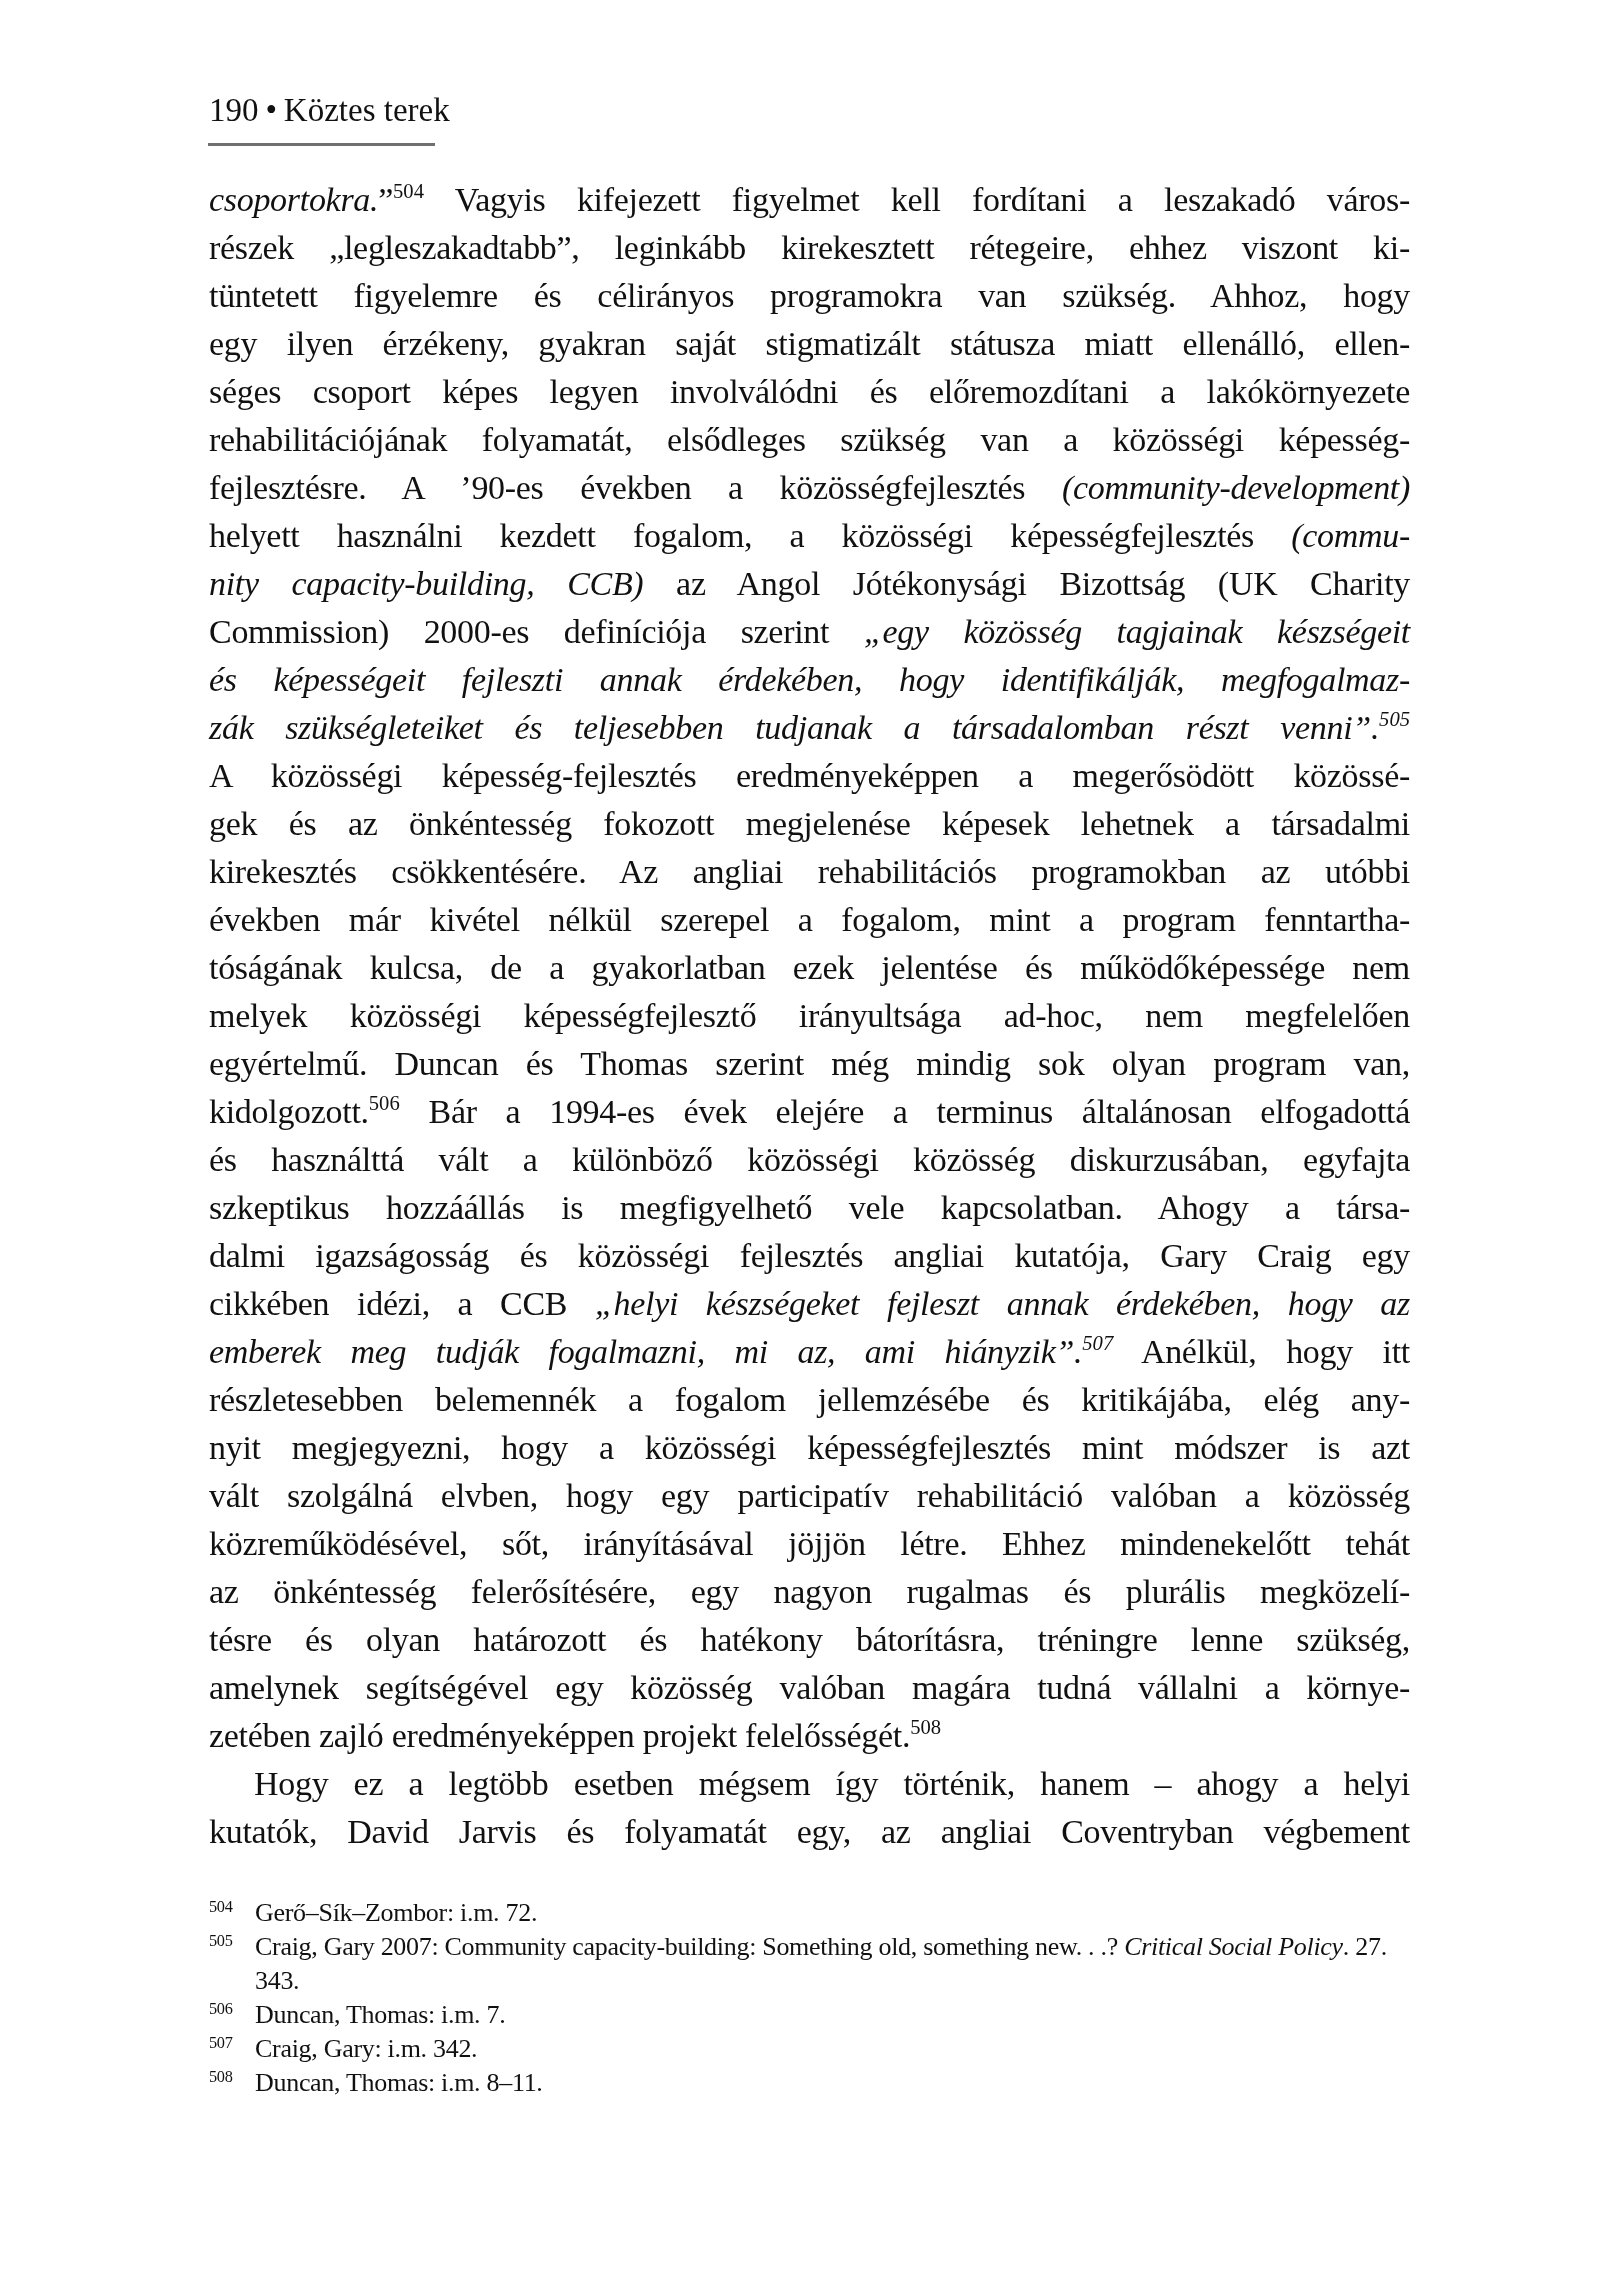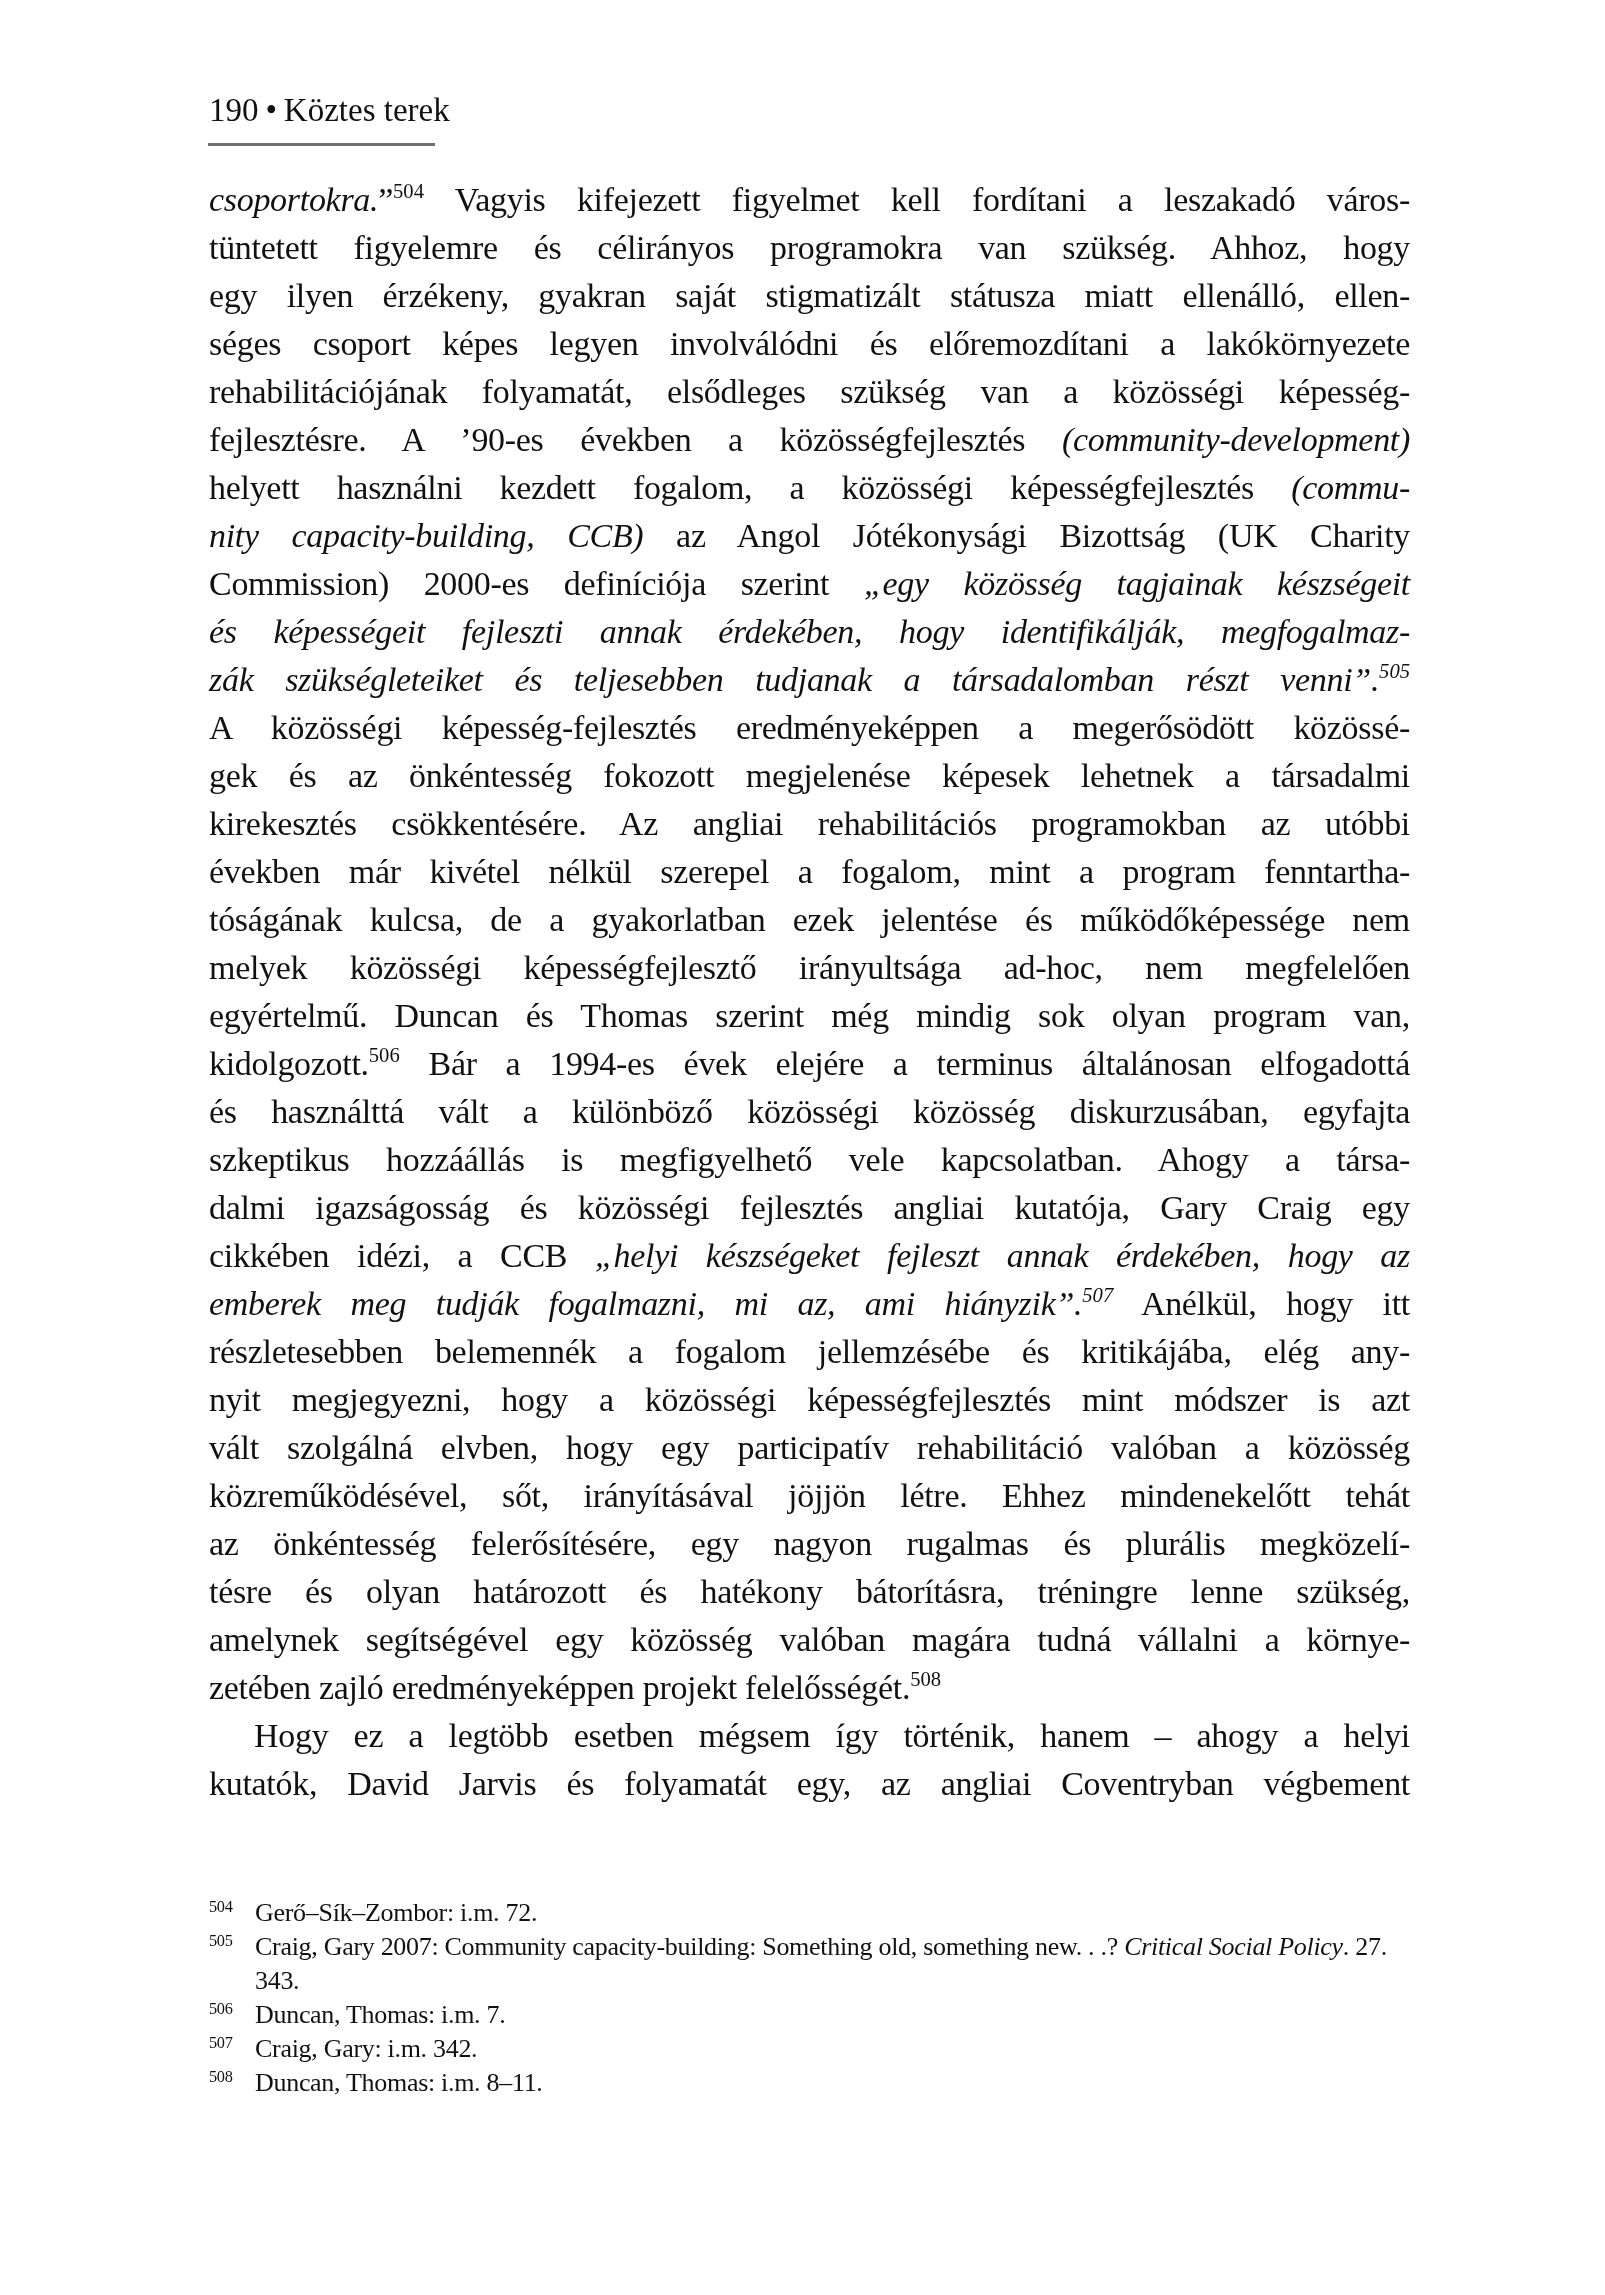--- a/index.html
+++ b/index.html
@@ -98,20 +98,21 @@
 <body>
 
 <div class="page">
   <div class="running-head">
     <span>190</span><span class="bullet">•</span><span>Köztes terek</span>
   </div>
   <div class="head-rule"></div>
 
   <div class="body-text" id="body-text">
       <div class="line"><span class="it">csoportokra.</span><span>”</span><span class="sup">504</span><span> Vagyis kifejezett figyelmet kell fordítani a leszakadó város-</span></div>
+      <div class="line"><span>részek „legleszakadtabb”, leginkább kirekesztett rétegeire, ehhez viszont ki-</span></div>
       <div class="line"><span>tüntetett figyelemre és célirányos programokra van szükség. Ahhoz, hogy</span></div>
       <div class="line"><span>egy ilyen érzékeny, gyakran saját stigmatizált státusza miatt ellenálló, ellen-</span></div>
       <div class="line"><span>séges csoport képes legyen involválódni és előremozdítani a lakókörnyezete</span></div>
       <div class="line"><span>rehabilitációjának folyamatát, elsődleges szükség van a közösségi képesség-</span></div>
       <div class="line"><span>fejlesztésre. A ’90-es években a közösségfejlesztés </span><span class="it">(community-development)</span></div>
       <div class="line"><span>helyett használni kezdett fogalom, a közösségi képességfejlesztés </span><span class="it">(commu-</span></div>
       <div class="line"><span class="it">nity capacity-building, CCB)</span><span> az Angol Jótékonysági Bizottság (UK Charity</span></div>
       <div class="line"><span>Commission) 2000-es definíciója szerint </span><span class="it">„egy közösség tagjainak készségeit</span></div>
       <div class="line"><span class="it">és képességeit fejleszti annak érdekében, hogy identifikálják, megfogalmaz-</span></div>
       <div class="line"><span class="it">zák szükségleteiket és teljesebben tudjanak a társadalomban részt venni”.</span><span class="sup it">505</span></div>

